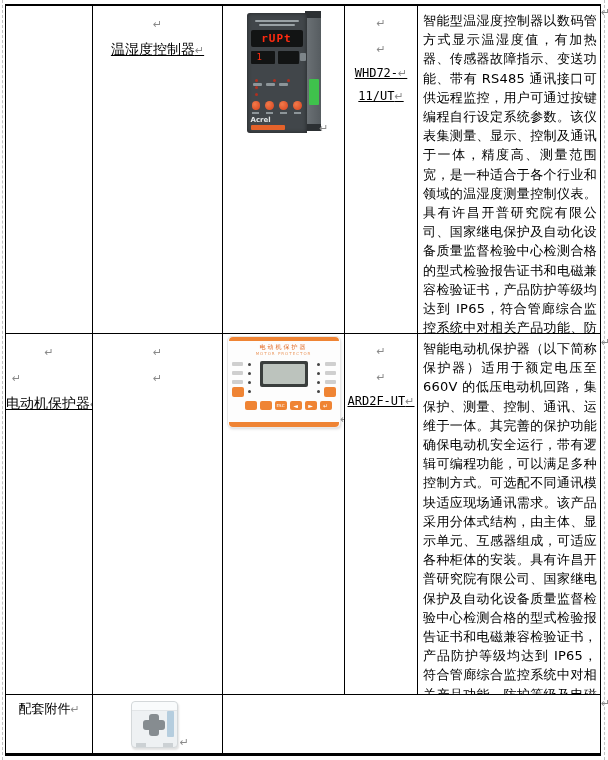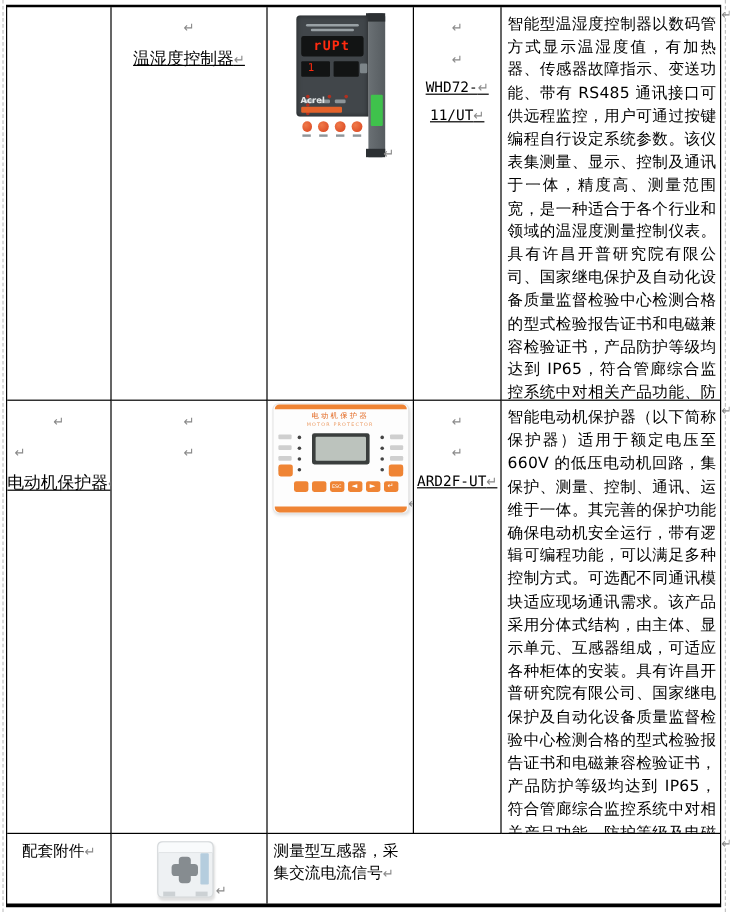--- a/index.html
+++ b/index.html
@@ -34,21 +34,21 @@
   .desc{font-size:13px;line-height:19.2px;padding:5px 3px 0 5px;text-align:justify;text-justify:inter-ideograph;letter-spacing:0.2px;}
   .r3txt{font-size:13px;padding-top:5px;}
   .r3desc{font-size:13px;line-height:19px;padding:5px 3px 0 5px;text-align:left;}
 
   
   .imgwrap{position:relative;}
   .imgwrap .mk{position:absolute;}
 
   
   .whd{width:74px;height:120px;margin:5px auto 0;}
-  .whd .face{position:absolute;left:0;top:2px;width:60px;height:84px;background:#41464a;border-radius:3px 0 0 3px;box-shadow:inset 0 0 4px rgba(0,0,0,.5);}
+  .whd .face{position:absolute;left:0;top:2px;width:60px;height:120px;background:#41464a;border-radius:3px 0 0 3px;box-shadow:inset 0 0 4px rgba(0,0,0,.5);}
   .whd .side{position:absolute;left:60px;top:0;width:14px;height:120px;background:linear-gradient(90deg,#6a7074,#565c60);border-radius:0 3px 3px 0;}
   .whd .sidetab{position:absolute;left:58px;width:16px;height:7px;background:#2c3033;}
   .whd .tinybar{position:absolute;height:2px;background:#99a1a5;border-radius:1px;}
   .whd .disp1{position:absolute;left:4px;top:17px;width:52px;height:17px;background:#121414;border-radius:2px;color:#ff2b10;font-weight:bold;font-size:11px;line-height:17px;text-align:center;letter-spacing:1px;font-family:"DejaVu Sans Mono",monospace;}
   .whd .disp2{position:absolute;left:4px;top:38px;width:24px;height:13px;background:#121414;border-radius:1px;color:#ff2b10;font-size:9px;line-height:13px;text-align:left;padding-left:6px;box-sizing:border-box;font-family:"DejaVu Sans Mono",monospace;}
   .whd .disp2b{position:absolute;left:31px;top:38px;width:21px;height:13px;background:#121414;border-radius:1px;}
   .whd .pct{position:absolute;left:53px;top:40px;width:6px;height:8px;background:#7d8589;border-radius:1px;}
   .whd .lrow{position:absolute;left:6px;height:3px;}
   .whd .lrow i{display:inline-block;width:9px;height:3px;background:#8d9599;margin-right:4px;border-radius:1px;}
   .whd .led{position:absolute;width:3px;height:3px;border-radius:50%;background:#b03020;}
@@ -255,18 +255,15 @@
         <div class="hv"></div>
         <div class="hh"></div>
         <div class="lbl"></div>
         <div class="ft a"></div>
         <div class="ft b"></div>
         <span class="mk" style="right:-12px;bottom:-2px">↵</span>
       </div>
     </div>
 
 
-    <div class="cell lastcol lastrow r3desc">
-      <span>测量型互感器，采集交流电流信号</span><span class="mk">↵</span>
-    </div>
 
   </div>
 </div>
 
 </body></html>

